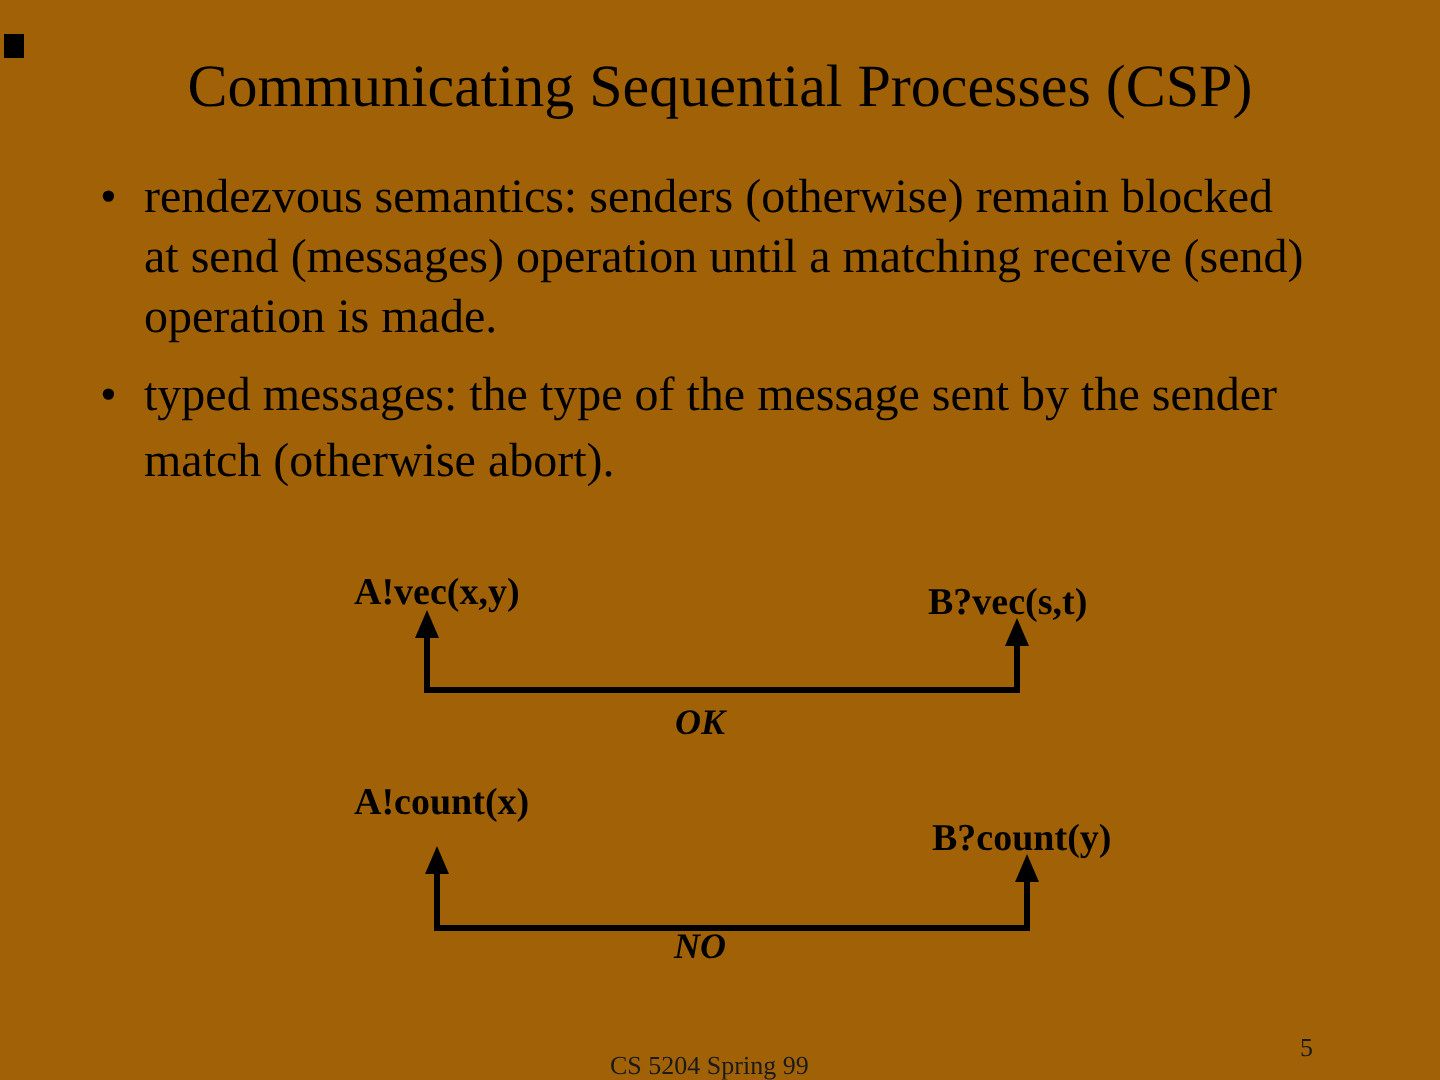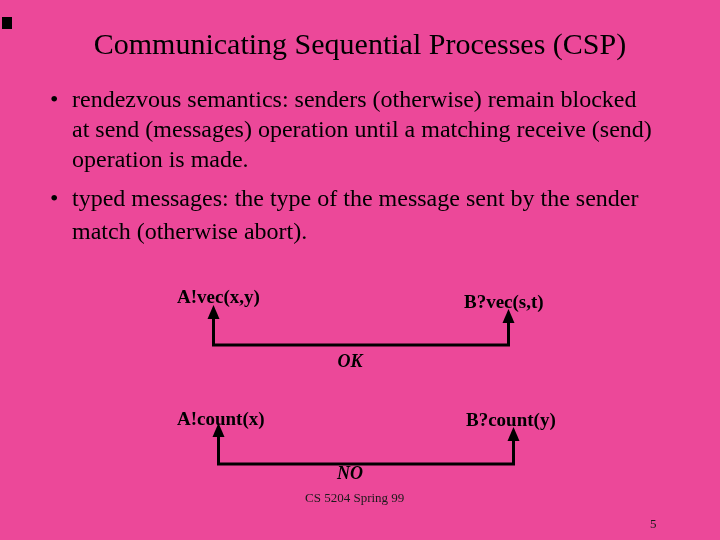--- a/index.html
+++ b/index.html
@@ -1,51 +1,51 @@
 <!DOCTYPE html>
 <html><head>
 <meta charset="utf-8">
 <style>
   html, body { margin:0; padding:0; background:#ffffff; }
   .slide {
     position:relative; width:720px; height:540px;
-    background:#ec4899; color:#000000; overflow:hidden;
+    background:#a16207; color:#000000; overflow:hidden;
     font-family:"Liberation Serif","DejaVu Serif",serif;
   }
   .corner-mark { position:absolute; left:2px; top:17px; width:10px; height:12px; background:#000; }
   .title {
     position:absolute; top:27px; left:0; width:720px; margin:0;
     text-align:center; font-size:30px; font-weight:normal; line-height:1.15;
     white-space:nowrap;
   }
   .bullet { position:absolute; left:0; width:720px; }
   .bullet .marker { position:absolute; left:50px; top:0; font-size:24px; line-height:30px; }
   .bullet .lines { margin-left:72px; font-size:24px; line-height:30px; white-space:nowrap; }
   #bullet-1 { top:84px; }
   #bullet-2 { top:183px; }
   .line-gap { margin-top:3px; }
 
   .diagram-label { position:absolute; font-size:19px; font-weight:bold; line-height:1.1; white-space:nowrap; }
   #d1-sender   { left:177px; top:287px; }
   #d1-receiver { left:464px; top:292px; }
-  #d2-sender   { left:177px; top:392px;margin-top:17px; }
+  #d2-sender   { left:177px; top:392px; }
   #d2-receiver { left:466px; top:410px; }
 
   .arrow-svg { position:absolute; display:block; }
   #d1-svg { left:200px; top:302px; }
   #d2-svg { left:205px; top:420px; }
 
   .verdict {
     position:absolute; left:195px; width:310px; text-align:center;
     font-size:18px; font-weight:bold; font-style:italic; line-height:1.1;
   }
   #d1-verdict { top:352px; }
   #d2-verdict { top:464px; }
 
-  .footer-course { position:absolute; left:305px; top:490px; font-size:13px; color:#1a1a1a; white-space:nowrap; }
+  .footer-course { position:absolute; left:305px; top:525px; font-size:13px; color:#1a1a1a; white-space:nowrap; }
   .footer-page   { position:absolute; left:650px; top:516px; font-size:13px; color:#1a1a1a; }
 </style>
 </head>
 <body>
 
 <div class="slide">
 
   <div class="corner-mark"></div>
 
   <h1 class="title">Communicating Sequential Processes (CSP)</h1>

